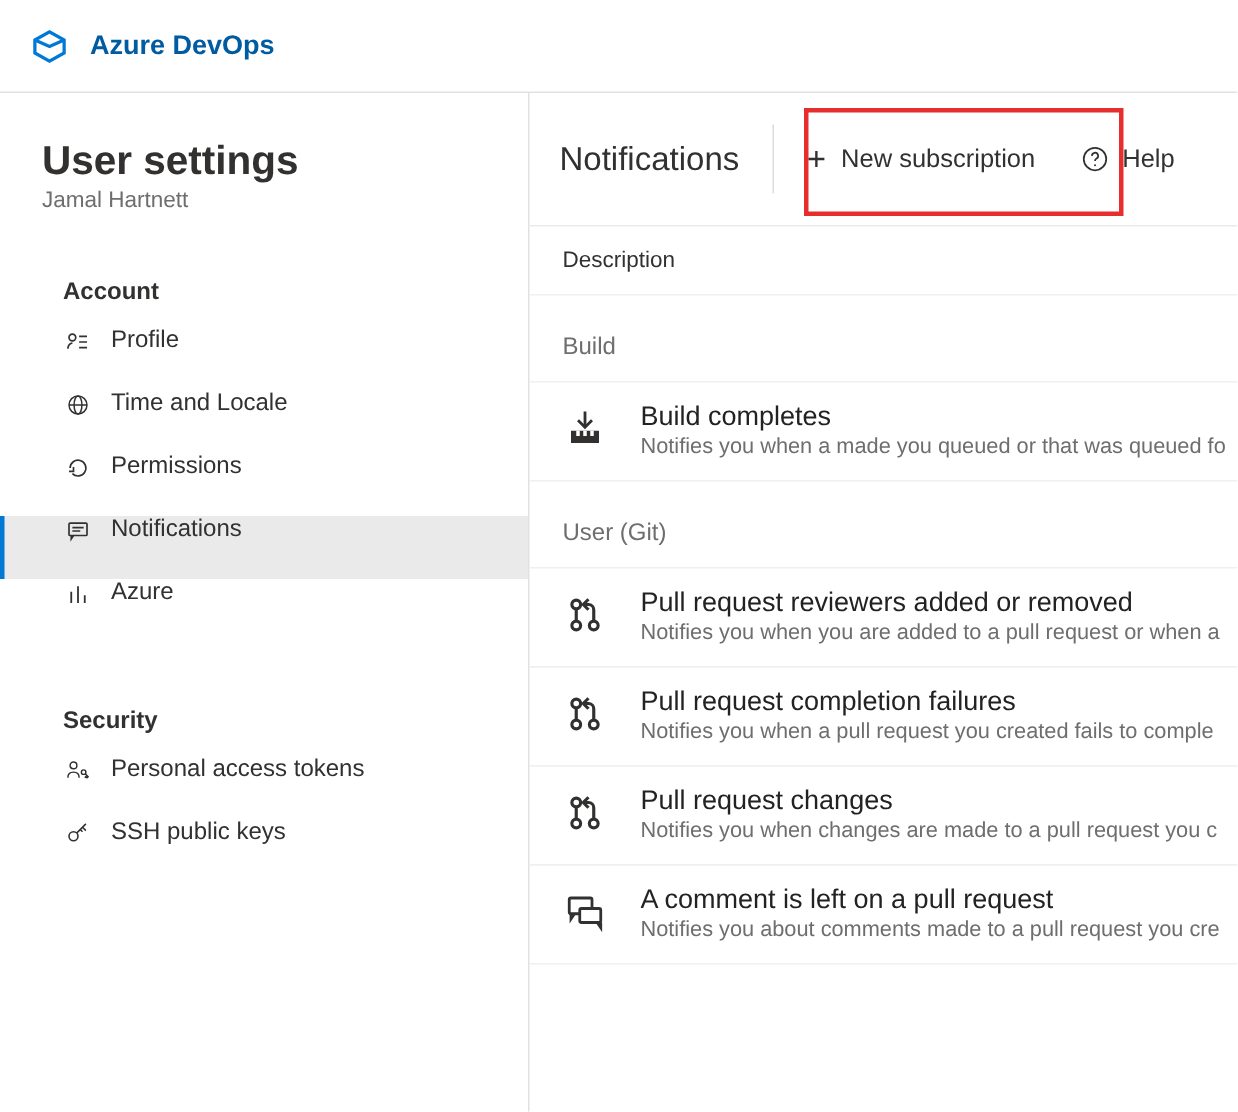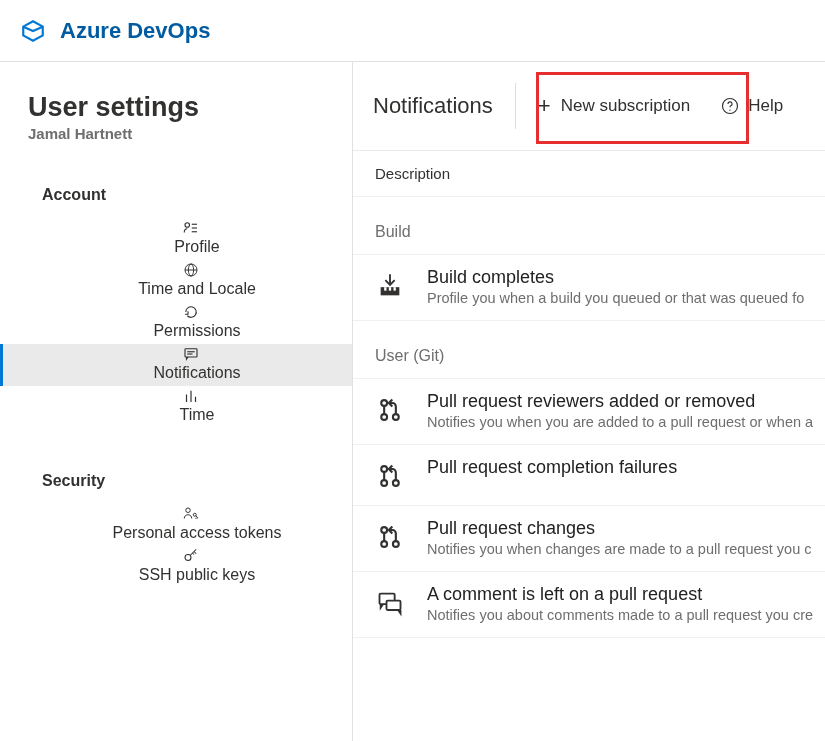--- a/index.html
+++ b/index.html
@@ -22,21 +22,21 @@
   }
   .logo {
     width: 26px;
     height: 26px;
     margin-right: 14px;
     display: flex;
     align-items: center;
     justify-content: center;
   }
   .brand {
-    font-size: 22px;
+    font-size: 18px;
     font-weight: 600;
     color: #005ba1;
   }
   
   .main {
     display: flex;
     height: calc(741px - 61px);
   }
   .sidebar {
     width: 353px;
@@ -48,38 +48,36 @@
     font-size: 27px;
     font-weight: 600;
     padding-left: 28px;
     margin-bottom: 2px;
   }
   .user-name {
     font-size: 15px;
     color: #6e6e6e;
     padding-left: 28px;
     margin-bottom: 40px;
-    font-weight: bold;
   }
   .section-heading {
     font-size: 16px;
     font-weight: 600;
     padding-left: 42px;
     margin-bottom: 14px;
     margin-top: 44px;
   }
   .nav-item {
     display: flex;
-    align-items: center;
+    align-items: flex-start;
     height: 42px;
     padding-left: 42px;
     font-size: 16px;
     color: #323130;
     cursor: pointer;
-    flex-direction: column;
   }
   .nav-item.active {
     background: #eaeaea;
     position: relative;
   }
   .nav-item.active::before {
     content: "";
     position: absolute;
     left: 0;
     top: 0;
@@ -268,21 +266,21 @@
 
 
     <div class="nav-item">
       <span class="nav-icon">
         <svg viewBox="0 0 24 24" stroke="#323130" stroke-width="1.6" fill="none">
           <line x1="6" y1="20" x2="6" y2="10"></line>
             <line x1="12" y1="20" x2="12" y2="5"></line>
             <line x1="18" y1="20" x2="18" y2="13"></line>
         </svg>
       </span>
-      <span>Time</span>
+      <span>Azure</span>
     </div>
 
     <div class="section-heading">Security</div>
 
     <div class="nav-item">
       <span class="nav-icon">
         <svg viewBox="0 0 24 24" stroke="#323130" stroke-width="1.3" fill="none">
           <circle cx="8" cy="7" r="3"></circle>
             <path d="M3 18c0-3 2-5 5-5s5 2 5 5"></path>
           <circle cx="17" cy="13" r="2"></circle>
@@ -334,21 +332,21 @@
           <line x1="12" y1="2" x2="12" y2="10"></line>
             <polyline points="8 7 12 11 16 7"></polyline>
           <rect x="4" y="13" width="16" height="7" fill="#323130" stroke="none"></rect>
           <rect x="7" y="13" width="2" height="3" fill="#fff" stroke="none"></rect>
           <rect x="11" y="13" width="2" height="3" fill="#fff" stroke="none"></rect>
           <rect x="15" y="13" width="2" height="3" fill="#fff" stroke="none"></rect>
         </svg>
       </div>
       <div class="row-text">
         <div class="row-title">Build completes</div>
-        <div class="row-sub">Profile you when a build you queued or that was queued fo</div>
+        <div class="row-sub">Notifies you when a made you queued or that was queued fo</div>
       </div>
     </div>
 
     <div class="group-heading">User (Git)</div>
 
     <div class="row">
       <div class="row-icon">
         <svg viewBox="0 0 24 24" stroke="#323130" stroke-width="1.8" fill="none">
           <circle cx="7" cy="6" r="2.5"></circle>
             <circle cx="7" cy="18" r="2.5"></circle>
@@ -370,20 +368,21 @@
           <circle cx="7" cy="6" r="2.5"></circle>
             <circle cx="7" cy="18" r="2.5"></circle>
             <line x1="7" y1="8.5" x2="7" y2="15.5"></line>
           <circle cx="17" cy="18" r="2.5"></circle>
             <path d="M17 15.5 V9 a3 3 0 0 0 -3 -3 h-2"></path>
             <polyline points="14 3 11 6 14 9"></polyline>
         </svg>
       </div>
       <div class="row-text">
         <div class="row-title">Pull request completion failures</div>
+        <div class="row-sub">Notifies you when a pull request you created fails to comple</div>
       </div>
     </div>
 
     <div class="row">
       <div class="row-icon">
         <svg viewBox="0 0 24 24" stroke="#323130" stroke-width="1.8" fill="none">
           <circle cx="7" cy="6" r="2.5"></circle>
             <circle cx="7" cy="18" r="2.5"></circle>
             <line x1="7" y1="8.5" x2="7" y2="15.5"></line>
           <circle cx="17" cy="18" r="2.5"></circle>

